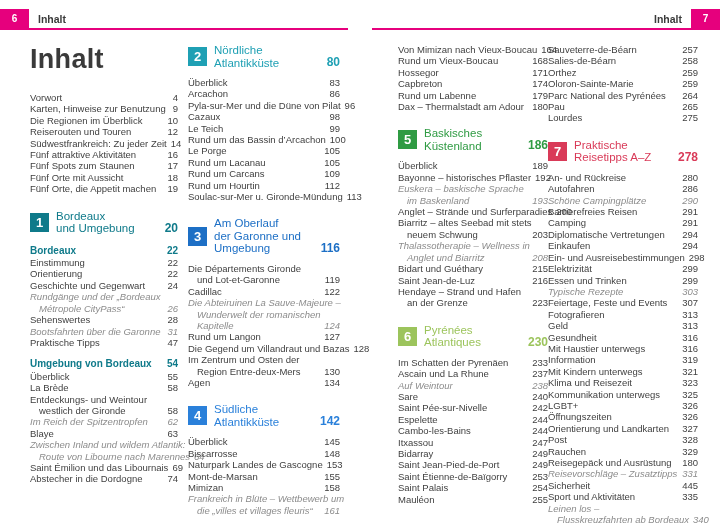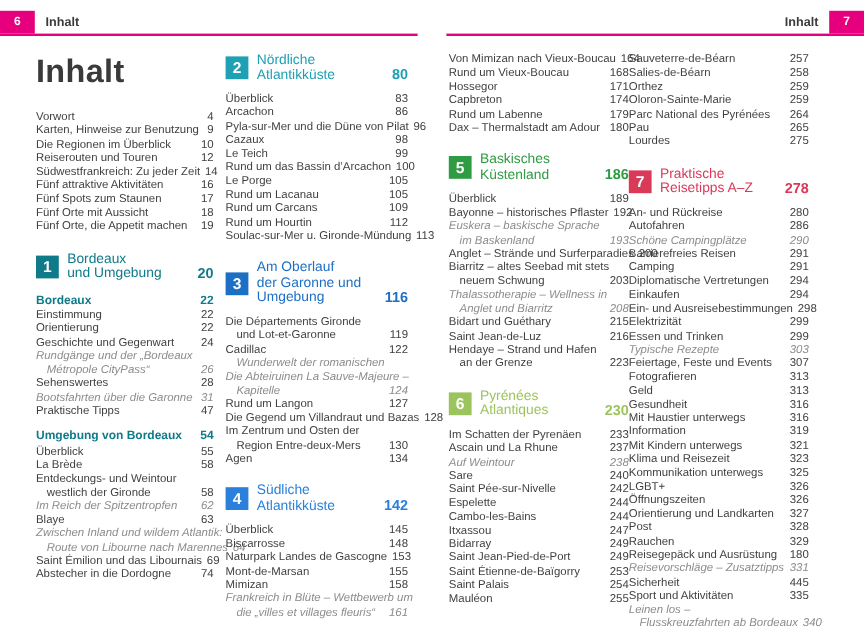--- a/index.html
+++ b/index.html
@@ -27,21 +27,21 @@
     position:absolute; bottom:3px;
     font-weight:bold; font-size:10.5px; color:#3a3a3a;
   }
   .half-left .running-head { left:38px; }
   .half-right .running-head { right:38px; }
   
   .content { display:flex; padding:14px 20px 0 30px; }
   .col { flex:none; }
   .col-1 { width:148px; }
   .col-2 { width:152px; margin-left:10px; }
-  .col-3 { width:150px; margin-left:34px; }
+  .col-3 { width:150px; margin-left:58px; }
   .col-4 { width:150px; margin-left:0; }
   .col > :first-child { margin-top:0; }
 
   .book-title {
     font-size:27px; font-weight:bold; color:#3a3a3a;
     letter-spacing:.3px; margin:6px 0 17px;
   }
 
   .entry { font-size:9.5px; line-height:11.4px; }
   .entry .row { display:flex; }
@@ -347,24 +347,24 @@
         </div>
       </div>
       <div class="entry">
         <div class="row">
           <span class="txt">Cadillac</span>
           <span class="pg">122</span>
         </div>
       </div>
       <div class="entry it">
         <div class="row">
+          <span class="txt">Die Abteiruinen La Sauve-Majeure –</span>
+        </div>
+        <div class="row">
           <span class="txt cont">Wunderwelt der romanischen</span>
-        </div>
-        <div class="row">
-          <span class="txt">Die Abteiruinen La Sauve-Majeure –</span>
         </div>
         <div class="row">
           <span class="txt cont">Kapitelle</span>
           <span class="pg">124</span>
         </div>
       </div>
       <div class="entry">
         <div class="row">
           <span class="txt">Rund um Langon</span>
           <span class="pg">127</span>

